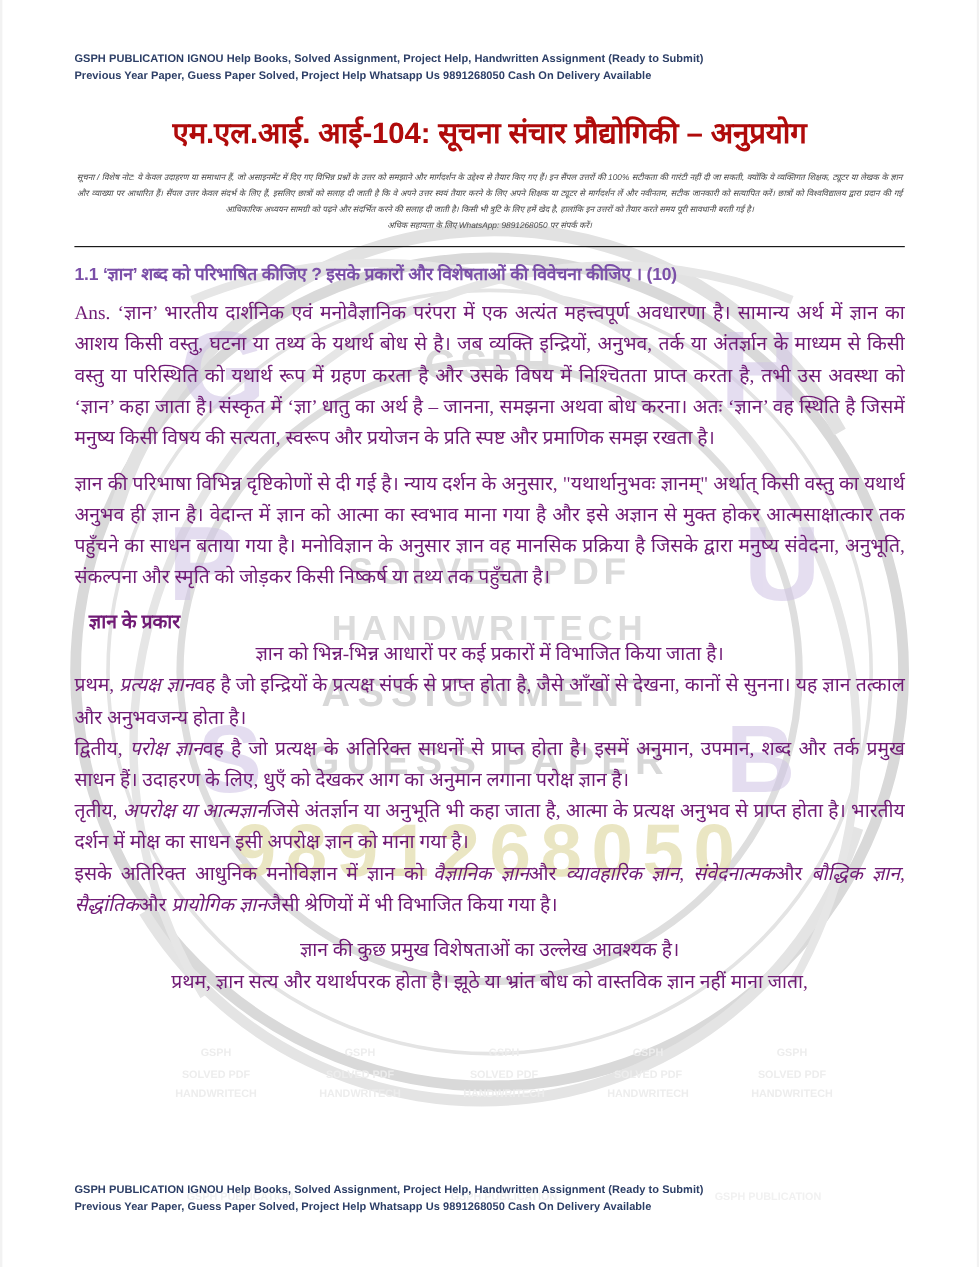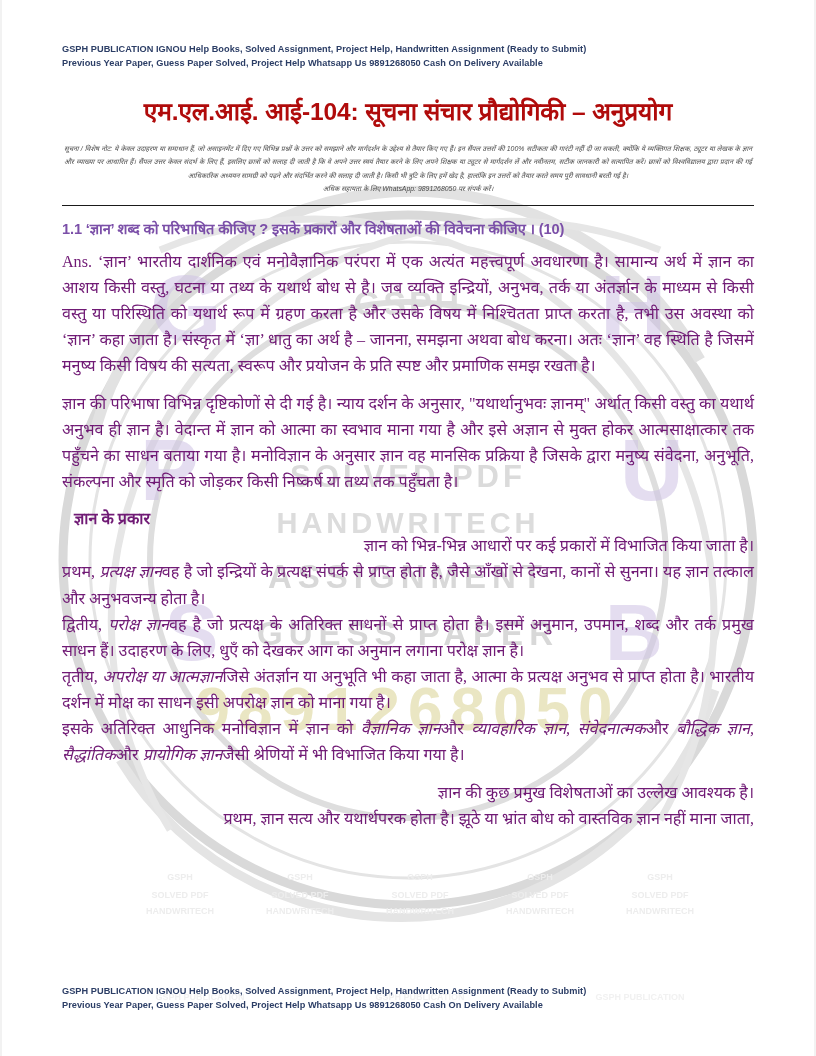--- a/index.html
+++ b/index.html
@@ -125,21 +125,21 @@
     font-size: 16.1px;
     line-height: 1.62;
     color: #701a75;
   }
   .answer p {
     margin: 0 0 12px 0;
     text-align: justify;
     text-justify: inter-word;
   }
   .answer p.tight { margin-bottom: 0; }
-  .answer p.nojust { text-align: right; }
+  .answer p.nojust { text-align: center; }
   .sub-head {
     font-family: "Liberation Serif", "DejaVu Serif", serif;
     font-size: 16.1px;
     font-weight: bold;
     margin: 4px 0 2px 0;
     line-height: 1.5;
     padding-left: 12px;
   }
   .ital { font-style: italic; }
   .ans-label { }

